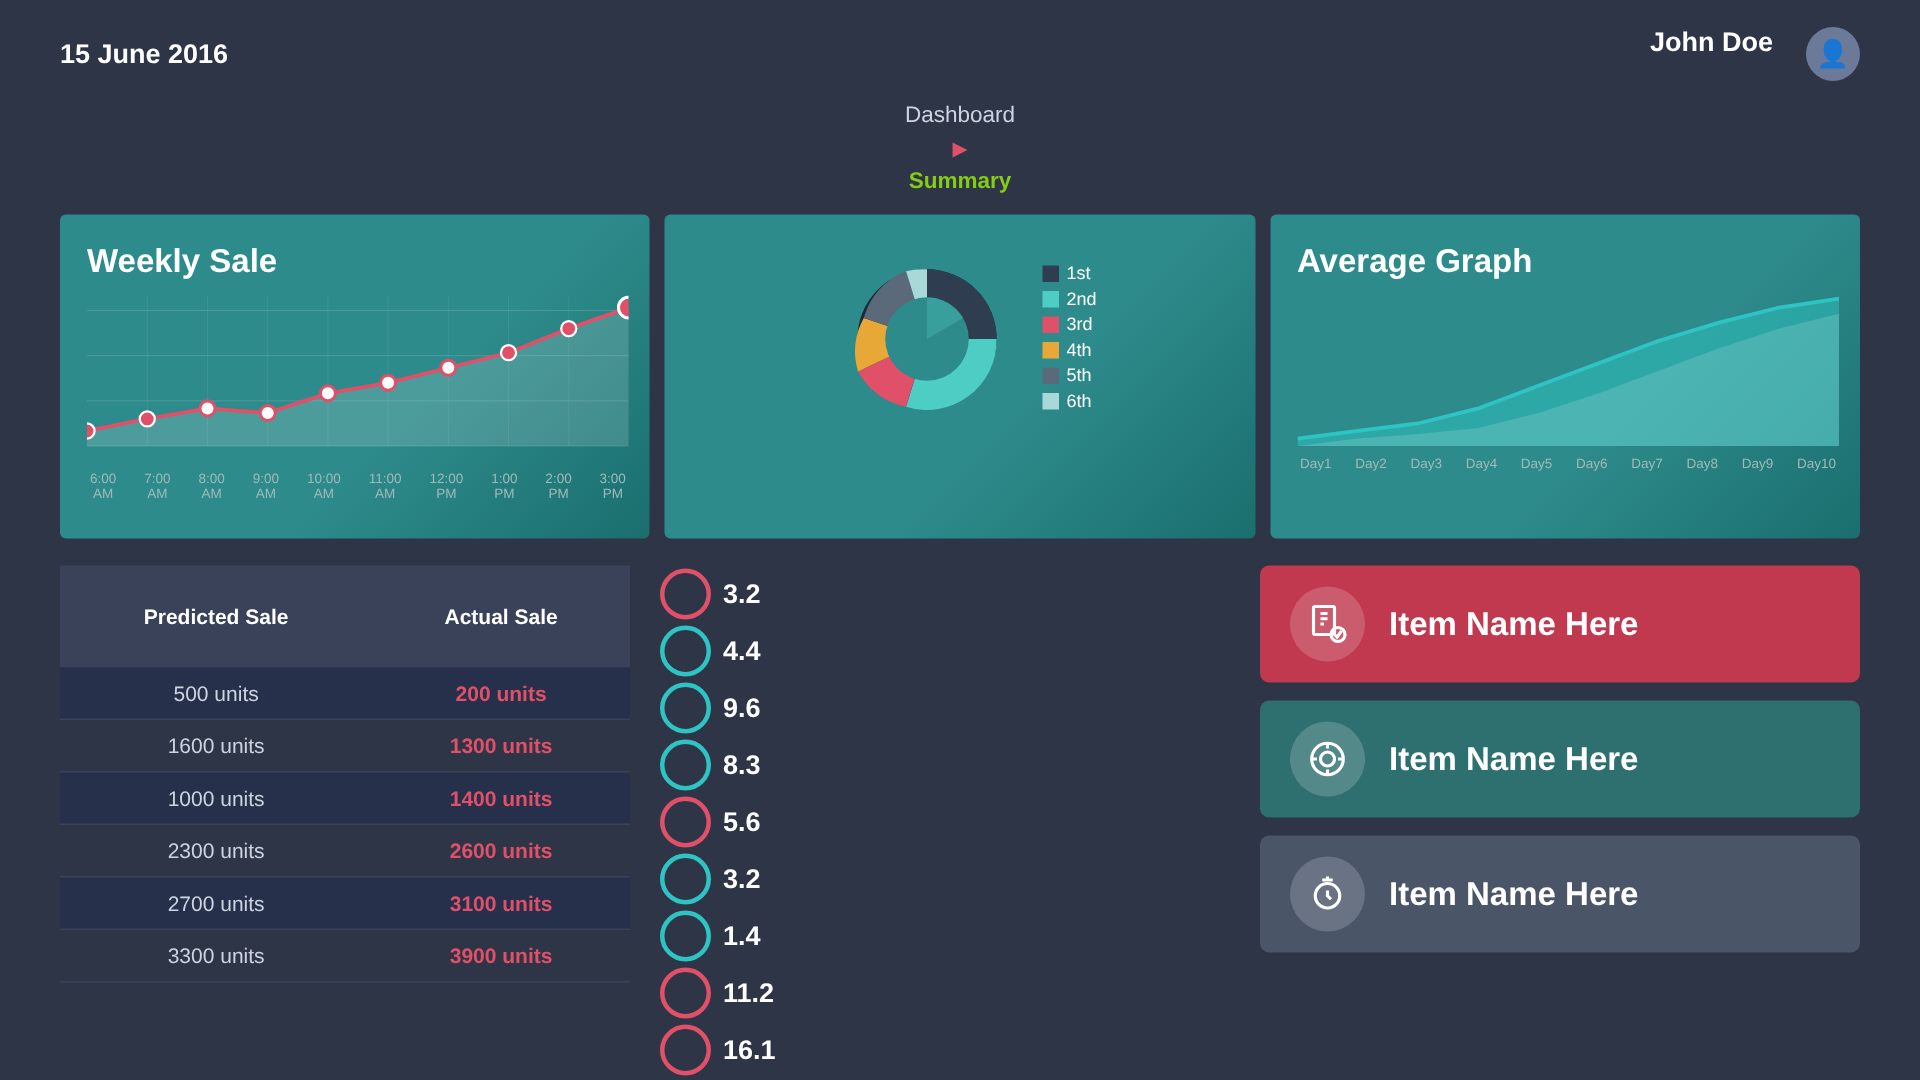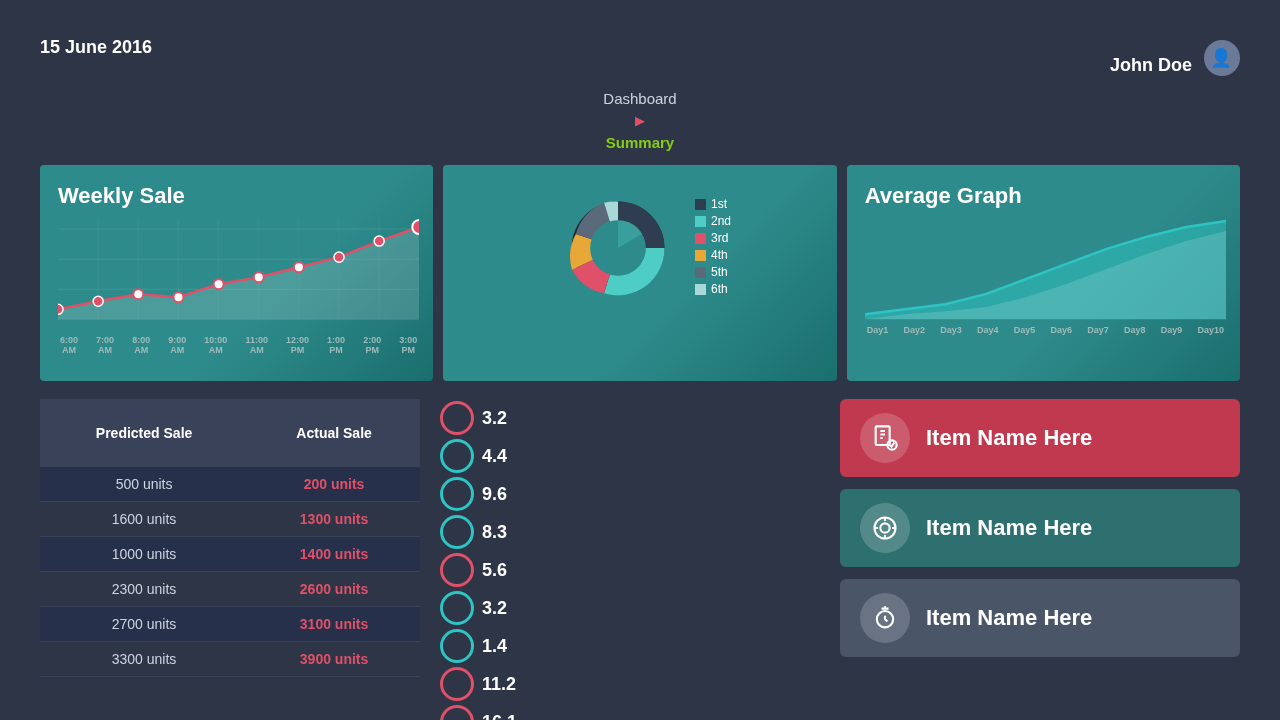--- a/index.html
+++ b/index.html
@@ -13,21 +13,21 @@
     }
 
     
     .header {
       display: flex;
       justify-content: space-between;
       align-items: center;
       padding: 18px 40px 10px 40px;
     }
     .header-date { font-size: 18px; font-weight: 600; color: #fff; }
-    .header-user { display: flex; align-items: flex-end; gap: 12px; font-size: 18px; font-weight: 600; margin-top: 22px; }
+    .header-user { display: flex; align-items: flex-start; gap: 22px; font-size: 18px; font-weight: 600; }
     .avatar {
       width: 36px; height: 36px; border-radius: 50%;
       background: #6b7a99;
       display: flex; align-items: center; justify-content: center;
       font-size: 18px;
     }
 
     
     .breadcrumb {
       padding: 4px 40px 14px 40px;
@@ -169,21 +169,21 @@
 
     
     .chart-svg { width: 100%; }
 
     
     .x-labels {
       display: flex; justify-content: space-between;
       font-size: 9px; color: #a0baba; margin-top: 2px;
       padding: 0 2px;
     }
-    .x-label { text-align: center; line-height: 1.1; font-weight: bold; }
+    .x-label { text-align: center; line-height: 1.1; }
   </style>
 </head>
 <body>
 
 <div class="header">
   <span class="header-date">15 June 2016</span>
   <div class="header-user">
     <span>John Doe</span>
     <div class="avatar">👤</div>
   </div>

